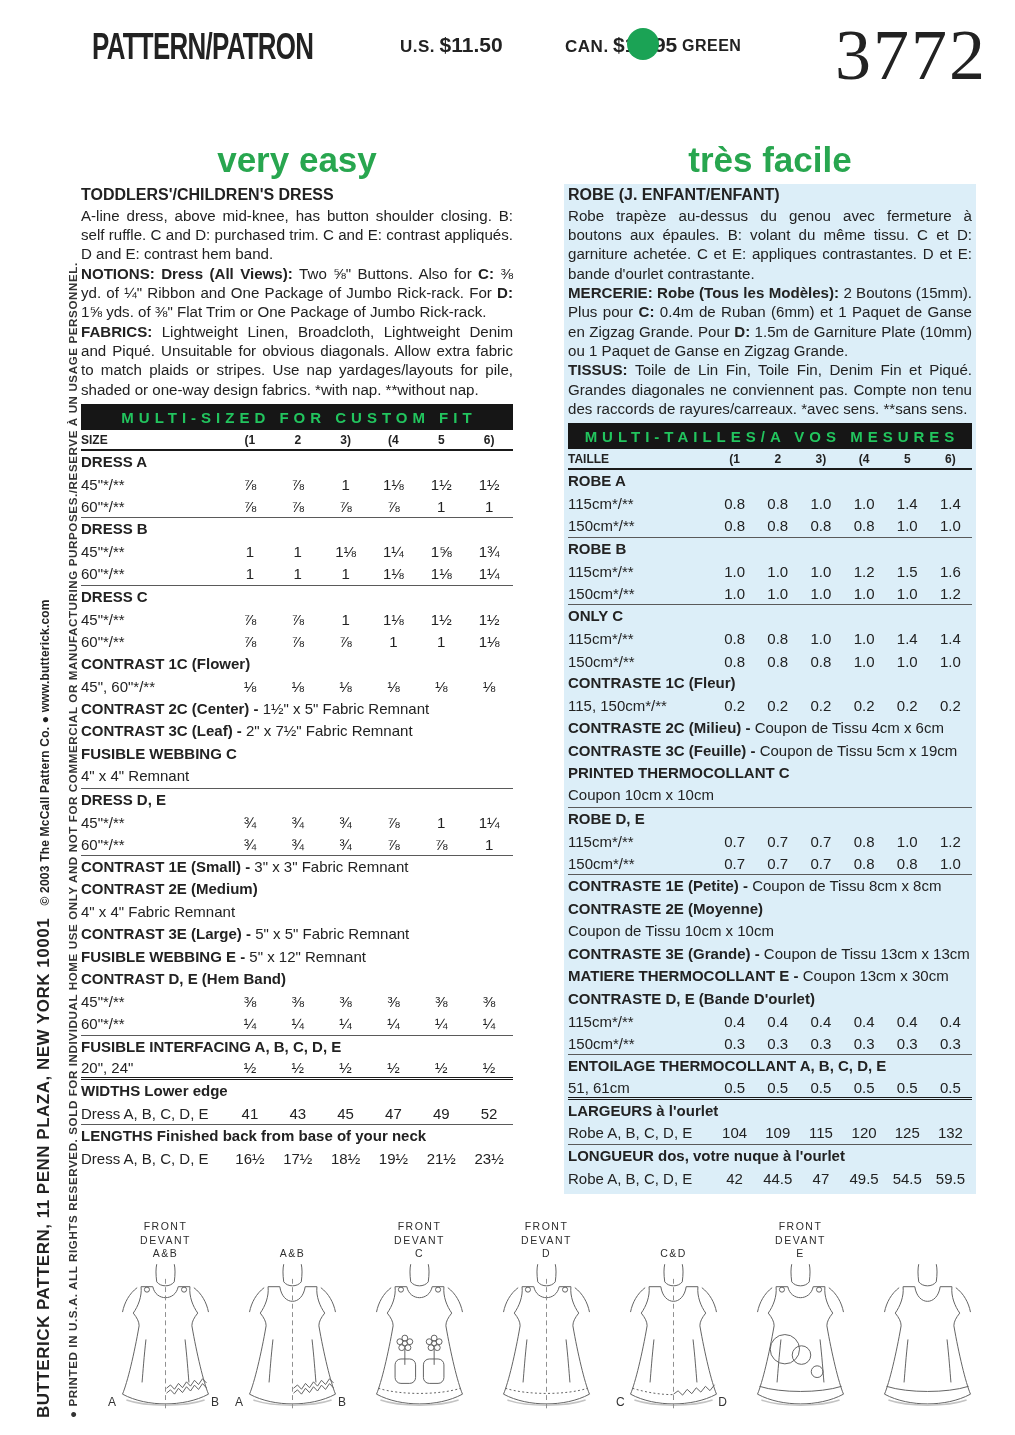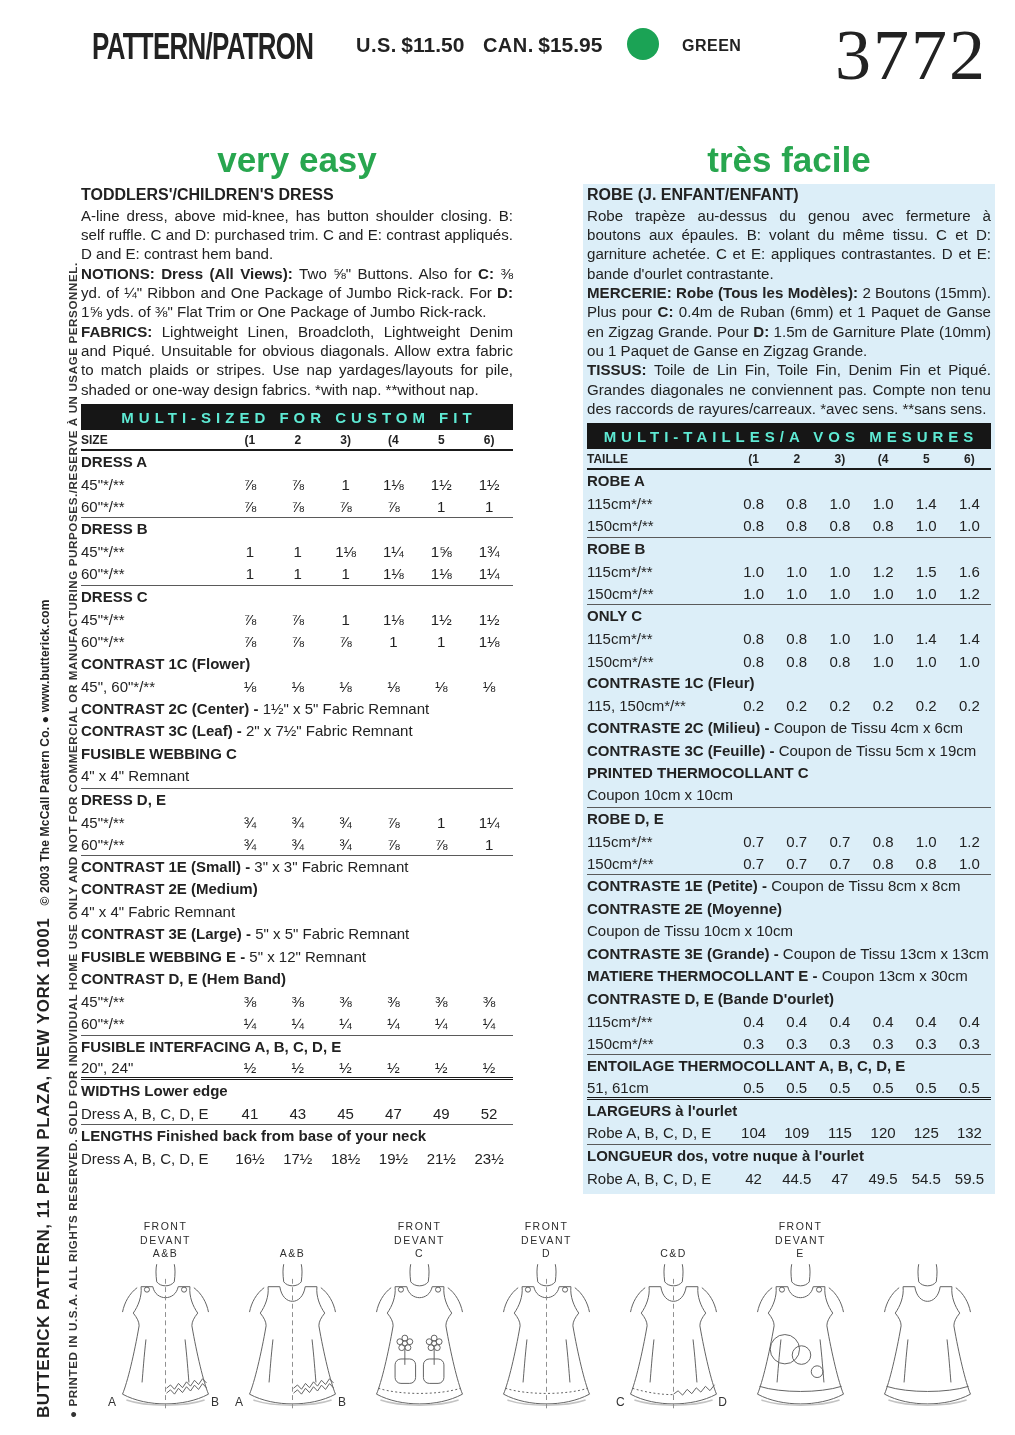--- a/index.html
+++ b/index.html
@@ -8,51 +8,51 @@
     font-family: "Liberation Sans", sans-serif;
     background:#ffffff; color:#222; position:relative; overflow:hidden;
   }
   
   .brand {
     position:absolute; left:92px; top:26px;
     font-size:36px; font-weight:bold; letter-spacing:-1px;
     transform:scaleX(0.72); transform-origin:left top; white-space:nowrap;
   }
   .price { position:absolute; left:356px; top:33px; font-weight:bold; white-space:nowrap; }
-  .price .cur { font-size:20px; letter-spacing:0.5px; }
+  .price .cur { font-size:17px; letter-spacing:0.5px;margin-left:44px; }
   .price .amt { font-size:21px; margin-right:14px; }
   .color-dot {
     position:absolute; left:627px; top:28px; width:32px; height:32px;
     border-radius:50%; background:#1ba355;
   }
   .color-name { position:absolute; left:682px; top:37px; font-weight:bold; font-size:16px; letter-spacing:0.5px;text-align:right; }
   .pattern-number {
     position:absolute; right:28px; top:14px;
     font-family:"Liberation Serif", serif; font-size:72px; letter-spacing:2px;
   }
   
   .vline { position:absolute; transform-origin:0 0; transform:rotate(-90deg); white-space:nowrap; }
   .vline1 { left:34px; top:1418px; }
   .vline1 .big  { font-size:17px; font-weight:bold; letter-spacing:0.5px; }
   .vline1 .small{ font-size:12px; font-weight:bold; margin-left:8px; letter-spacing:0.2px; }
   .vline2 { left:66px; top:1418px; font-size:11.6px; font-weight:bold; letter-spacing:0.6px; color:#333; }
   
   .column { position:absolute; top:140px; }
   .col-en { left:77px;  width:440px; }
-  .col-fr { left:543px; width:452px;padding-left:40px; }
+  .col-fr { left:524px; width:452px;padding-left:40px; }
   .difficulty {
     text-align:center; color:#28a64f; font-size:35px; font-weight:bold;
     letter-spacing:0px; height:44px;
   }
   .panel { padding:1px 4px 4px 4px; }
   .col-fr .panel { background:#dceef8; }
   .p-title { font-weight:bold; font-size:16px; line-height:1.3; }
   .desc p { font-size:15.1px; line-height:1.28; text-align:justify; }
   .bar {
-    background:#161616; color:#5eead4; text-align:center;
+    background:#161616; color:#22c55e; text-align:center;
     font-weight:bold; font-size:15px; letter-spacing:5px;
     padding:5px 0 4px 4px; margin-top:5px;
   }
   .size-row {
     display:grid; grid-template-columns:145px repeat(6,1fr);
     font-weight:bold; font-size:12px; padding:3px 0 2px 0;
     border-bottom:2.5px solid #1a1a1a; align-items:center;
   }
   .size-row .num, .t-row .num { text-align:center; }
   .t-row {

